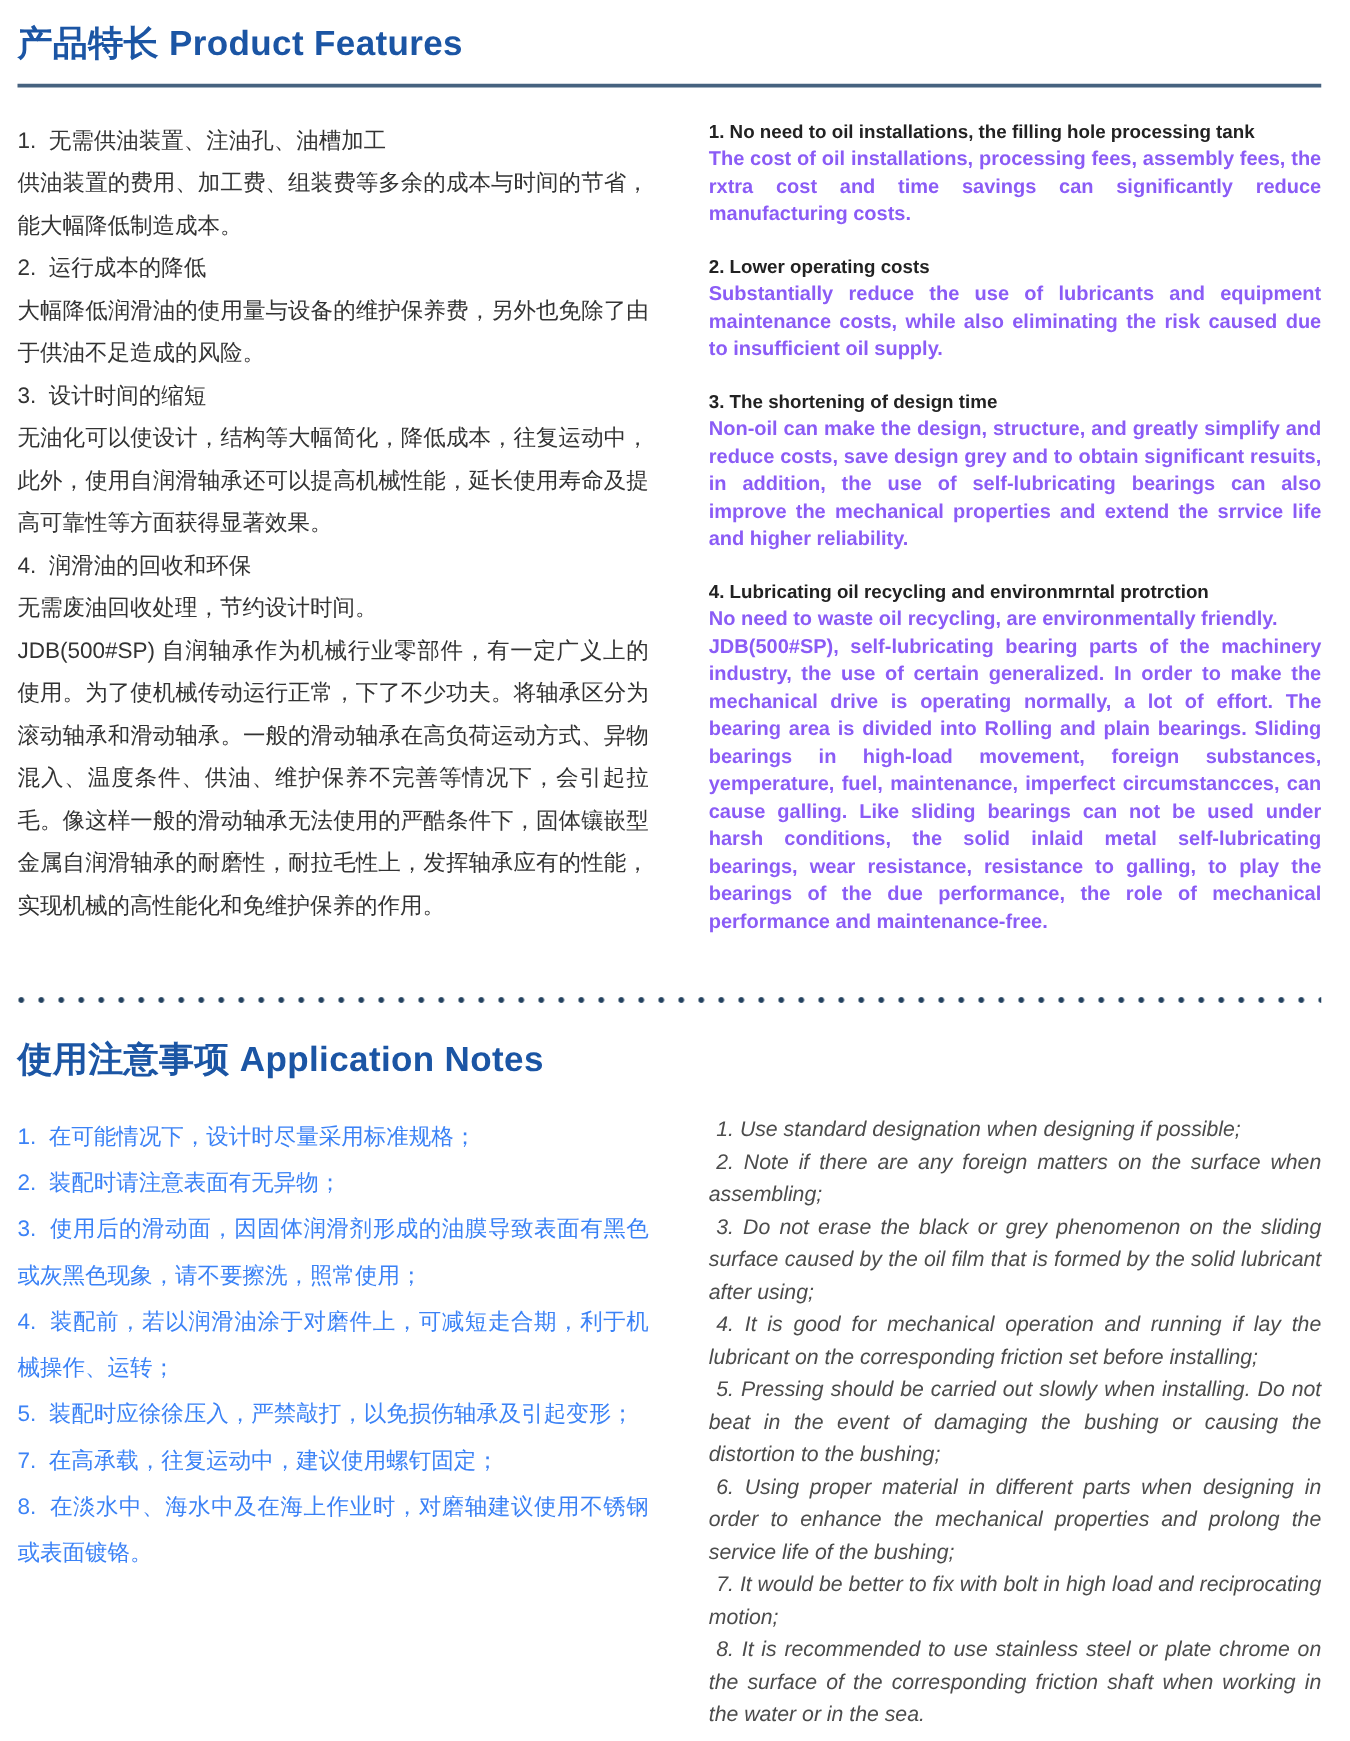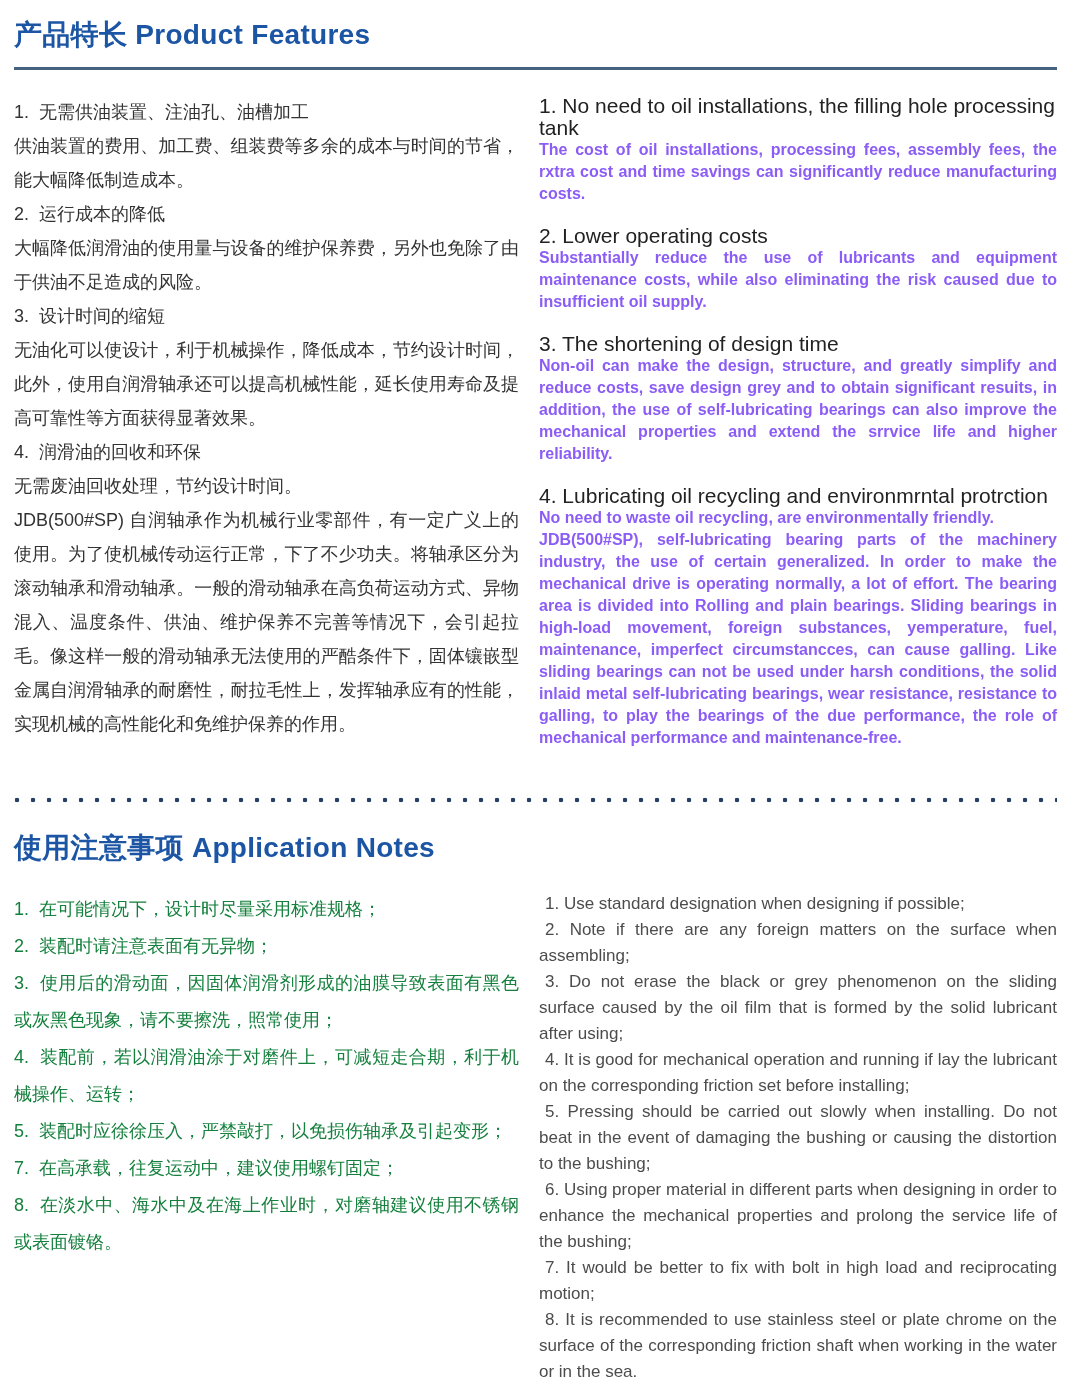--- a/index.html
+++ b/index.html
@@ -29,37 +29,37 @@
     letter-spacing:0.3px;
   }
   .title-rule{
     height:3px;
     background:var(--rule);
     margin:0 0 25px 0;
   }
   .columns{
     display:grid;
     grid-template-columns:505px 1fr;
-    column-gap:20px;
+    column-gap:48px;
   }
   
   .cn-p{
     margin:0;
     font-size:18px;
     line-height:34px;
     color:#333333;
     text-align:justify;
   }
   
   .en-block{margin:0 0 20px 0;}
   .en-block:last-child{margin-bottom:0;}
   .en-heading{
     margin:0;
-    font-size:21px;
-    font-weight:normal;
+    font-size:15px;
+    font-weight:bold;
     line-height:22px;
     color:#222222;
   }
   .en-body{
     margin:0;
     font-size:16px;
     line-height:22px;
     color:#8b5cf6;
     text-align:justify;
     white-space:pre-line;
@@ -74,31 +74,32 @@
     background-repeat:repeat-x;
   }
   .section-title.second{
     margin:26px 0 24px 0;
   }
   
   .cn-note{
     margin:0;
     font-size:18px;
     line-height:37px;
-    color:#15803d;
+    color:#3b82f6;
     text-align:justify;
   }
   
   .en-note{
     margin:0;
     font-size:17px;
     line-height:26px;
     color:#4c4c4c;
     text-align:justify;
     text-indent:6px;
+    font-style:italic;
   }
 </style>
 </head>
 <body>
 
 <div class="page">
 
   <section>
     <h1 class="section-title">产品特长 Product Features</h1>
     <div class="title-rule"></div>
@@ -109,21 +110,21 @@
           <p class="cn-p">1.&nbsp; 无需供油装置、注油孔、油槽加工</p>
 
           <p class="cn-p">供油装置的费用、加工费、组装费等多余的成本与时间的节省，能大幅降低制造成本。</p>
 
           <p class="cn-p">2.&nbsp; 运行成本的降低</p>
 
           <p class="cn-p">大幅降低润滑油的使用量与设备的维护保养费，另外也免除了由于供油不足造成的风险。</p>
 
           <p class="cn-p">3.&nbsp; 设计时间的缩短</p>
 
-          <p class="cn-p">无油化可以使设计，利于机械操作，降低成本，节约设计时间，此外，使用自润滑轴承还可以提高机械性能，延长使用寿命及提高可靠性等方面获得显著效果。</p>
+          <p class="cn-p">无油化可以使设计，结构等大幅简化，降低成本，往复运动中，此外，使用自润滑轴承还可以提高机械性能，延长使用寿命及提高可靠性等方面获得显著效果。</p>
 
           <p class="cn-p">4.&nbsp; 润滑油的回收和环保</p>
 
           <p class="cn-p">无需废油回收处理，节约设计时间。</p>
 
           <p class="cn-p">JDB(500#SP)&nbsp;自润轴承作为机械行业零部件，有一定广义上的使用。为了使机械传动运行正常，下了不少功夫。将轴承区分为滚动轴承和滑动轴承。一般的滑动轴承在高负荷运动方式、异物混入、温度条件、供油、维护保养不完善等情况下，会引起拉毛。像这样一般的滑动轴承无法使用的严酷条件下，固体镶嵌型金属自润滑轴承的耐磨性，耐拉毛性上，发挥轴承应有的性能，实现机械的高性能化和免维护保养的作用。</p>
         </div>
 
       <div class="col-en">
 

